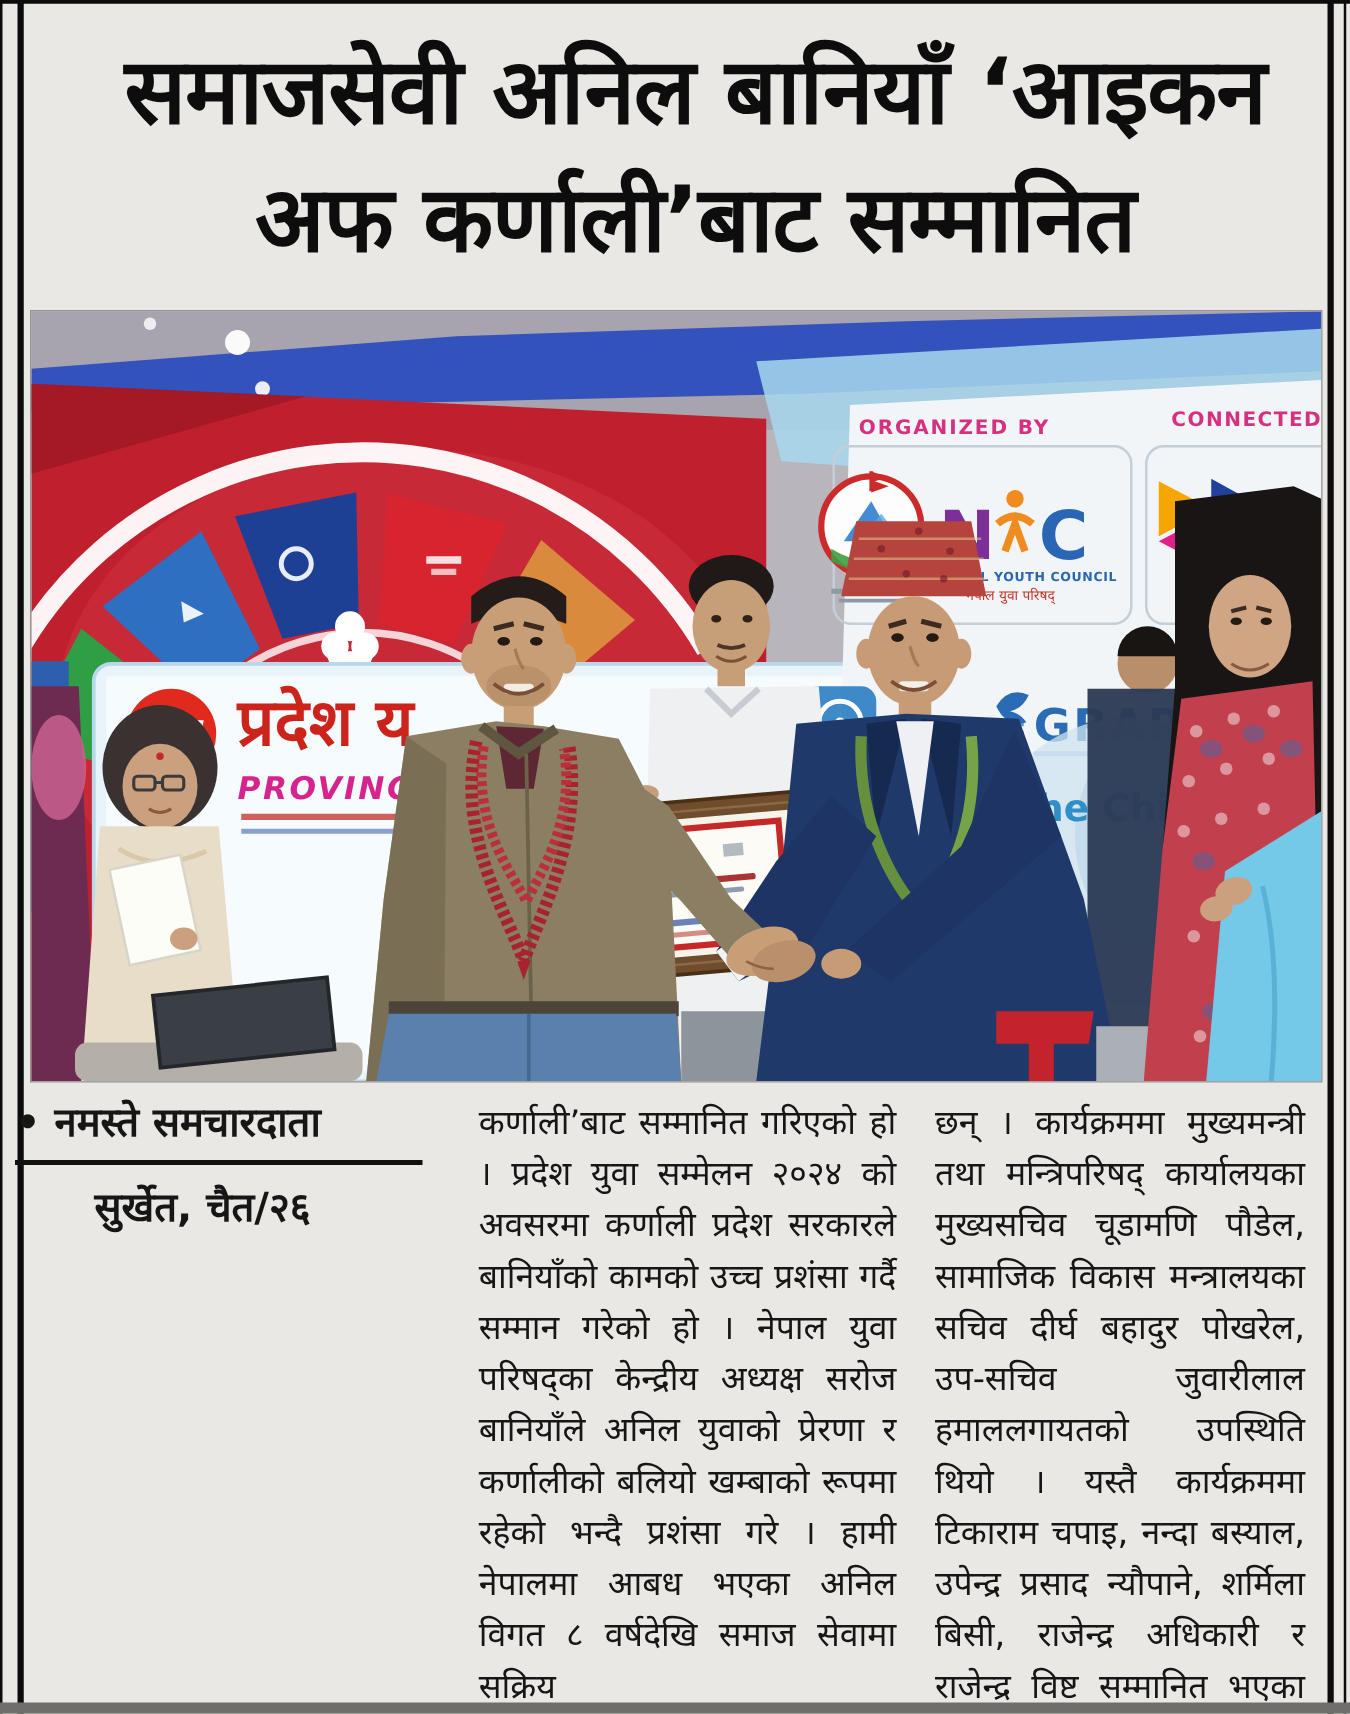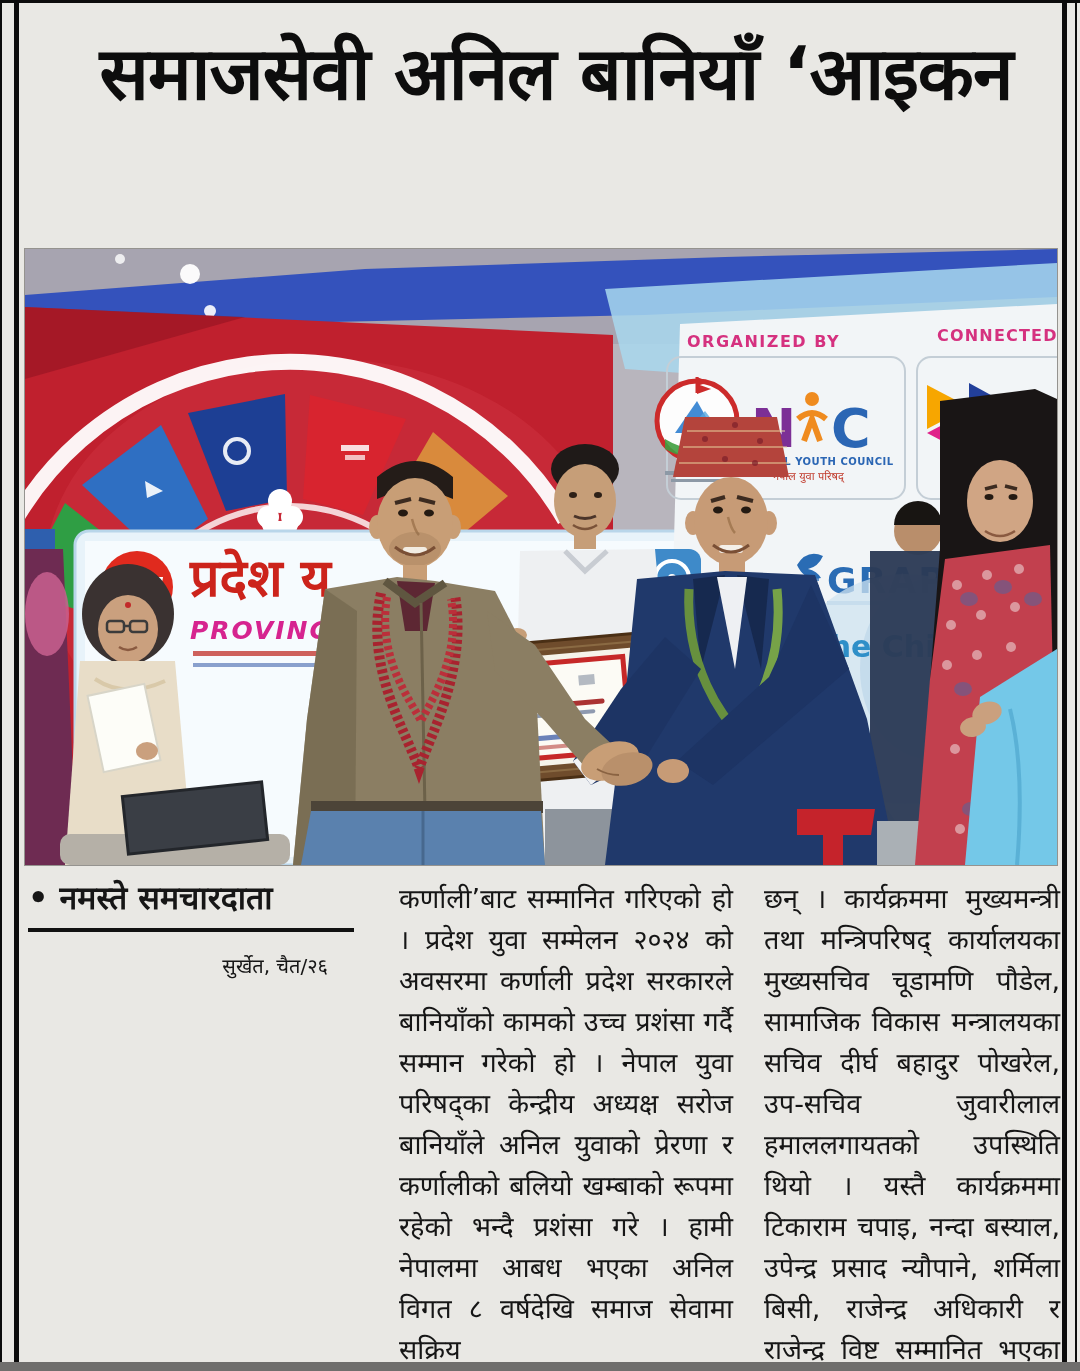--- a/index.html
+++ b/index.html
@@ -26,50 +26,51 @@
 
   
   .photo{
     position:absolute;left:25px;top:249px;width:1032px;height:616px;
     overflow:hidden;background:#b8b5bd;outline:1px solid #95938f;
   }
   .photo svg{display:block;width:1032px;height:616px;}
 
   
   .article{
-    position:absolute;left:28px;top:878px;width:1032px;height:484px;
+    position:absolute;left:12px;top:878px;width:1032px;height:484px;
     display:flex;gap:31px;color:#161616;
   }
   .col{text-align:justify;font-size:27px;line-height:41px;}
   .col1{width:340px;}
   .col2{width:334px;}
   .col3{width:296px;}
   .byline{
     font-size:32px;font-weight:800;line-height:40px;
     border-bottom:4px solid #111;padding-bottom:10px;margin-right:14px;
     text-align:left;white-space:nowrap;
   }
   .dateline{
-    text-align:right;font-weight:400;font-size:20px;
+    text-align:center;font-weight:700;font-size:32px;
     margin:14px 40px 24px 0;
   }
   .sans-svg{font-family:"DejaVu Sans",sans-serif;}
 </style>
 </head>
 <body>
 
 <div class="edge edge-top"></div>
 <div class="edge edge-l1"></div>
 <div class="edge edge-l2"></div>
 <div class="edge edge-r1"></div>
 <div class="edge edge-r2"></div>
 <div class="edge edge-bottom"></div>
 
 <div class="headline">
   <div>समाजसेवी अनिल बानियाँ ‘आइकन</div>
+  <div>अफ कर्णाली’बाट सम्मानित</div>
 </div>
 
 <div class="photo">
 <svg viewBox="0 0 1032 616" xmlns="http://www.w3.org/2000/svg">
 
   <rect x="0" y="0" width="1032" height="95" fill="#a7a4b0"></rect>
   <polygon points="0,46 340,20 700,8 1032,0 1032,48 620,66 0,80" fill="#2a4bbd" opacity="0.92"></polygon>
   <polygon points="580,40 1032,14 1032,150 600,120" fill="#a8d8ee" opacity="0.85"></polygon>
   <circle cx="165" cy="25" r="10" fill="#fff" opacity="0.95"></circle>
   <circle cx="185" cy="62" r="6" fill="#fff" opacity="0.9"></circle>

